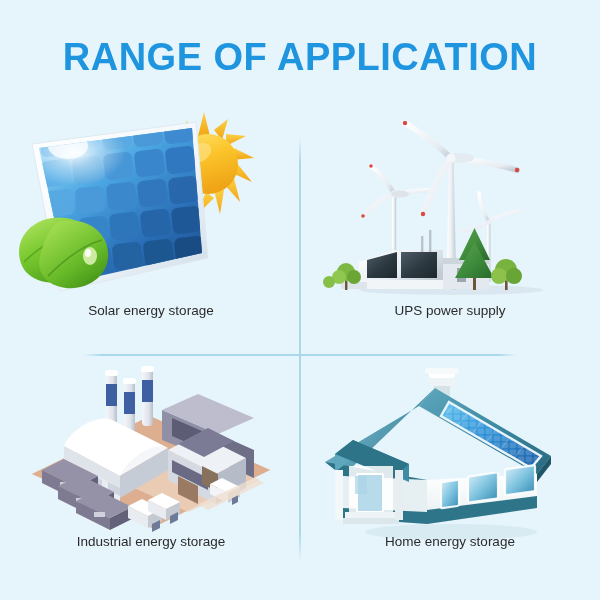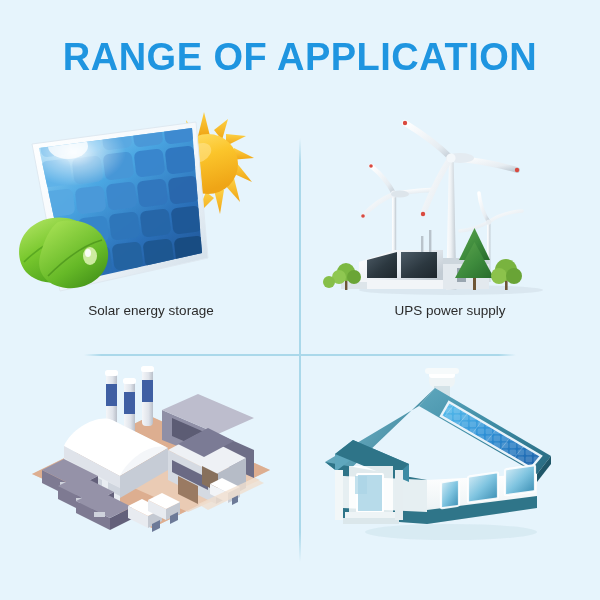--- a/index.html
+++ b/index.html
@@ -432,20 +432,21 @@
             <polygon points="208,126 226,135 226,145 208,136" fill="#f2f4f7"></polygon>
             <polygon points="226,135 238,129 238,139 226,145" fill="#c9ced7"></polygon>
             <polygon points="208,126 220,120 238,129 226,135" fill="#ffffff"></polygon>
             <polygon points="230,140 236,137 236,144 230,147" fill="#6d7a98"></polygon>
           </g>
         </g>
 
         <polygon points="196,146 252,120 262,125 206,152" fill="#f0ddcc" opacity="0.75"></polygon>
       </svg>
     </div>
+    <div class="caption">Industrial energy storage</div>
   </div>
 
   <div class="cell cell-br">
     <div class="art">
       <svg width="298" height="186" viewBox="0 0 298 186">
         <defs>
           <linearGradient id="roofG" x1="0" y1="0" x2="1" y2="1">
             <stop offset="0%" stop-color="#5fa7bd"></stop>
             <stop offset="50%" stop-color="#3d8ba4"></stop>
             <stop offset="100%" stop-color="#27687e"></stop>
@@ -531,15 +532,16 @@
           <rect x="56" y="116" width="26" height="38" rx="1" fill="none" stroke="#ffffff" stroke-width="2"></rect>
           <rect x="44" y="154" width="52" height="8" fill="#eef4f6"></rect>
           <rect x="42" y="160" width="56" height="6" fill="#dbe7eb"></rect>
           <rect x="34" y="112" width="8" height="50" fill="#f2f7f8"></rect>
           <rect x="94" y="112" width="8" height="50" fill="#e6eef1"></rect>
         </g>
 
         <rect x="54" y="118" width="12" height="18" fill="#a9d4e6" opacity="0.7"></rect>
       </svg>
     </div>
+    <div class="caption">Home energy storage</div>
   </div>
 
 </div>
 
 </body></html>

